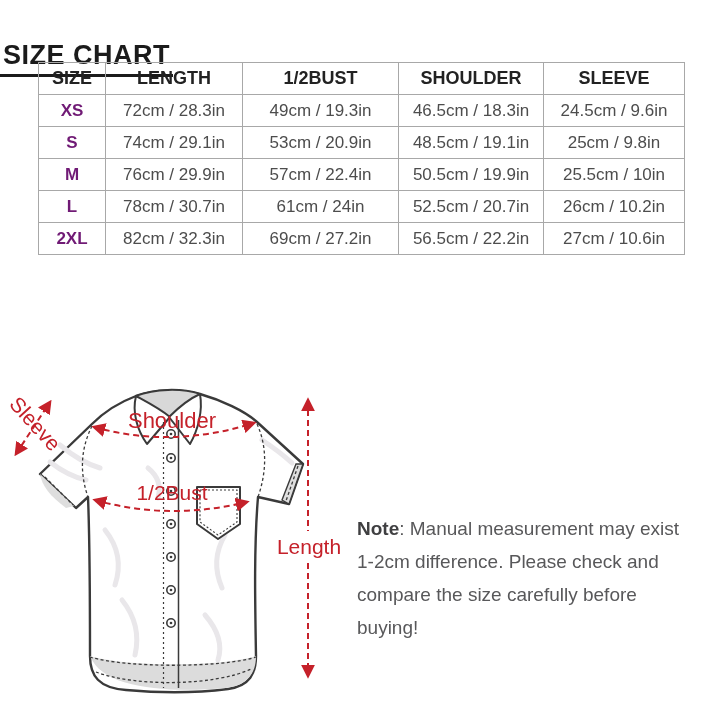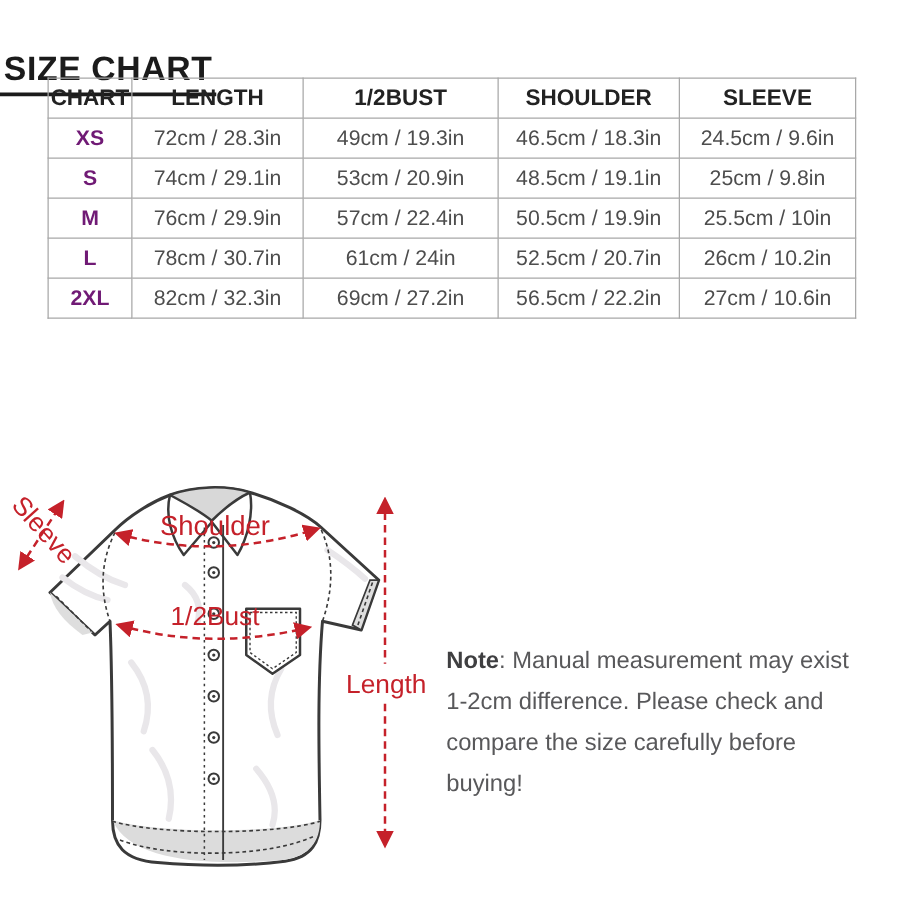--- a/index.html
+++ b/index.html
@@ -44,21 +44,21 @@
 <table class="size-table">
   <colgroup>
     <col style="width:67px">
       <col style="width:137px">
       <col style="width:156px">
     <col style="width:145px">
       <col style="width:141px">
   </colgroup>
   <thead>
     <tr>
-      <th>CHART</th>
+      <th>SIZE</th>
       <th>LENGTH</th>
       <th>1/2BUST</th>
       <th>SHOULDER</th>
       <th>SLEEVE</th>
     </tr>
   </thead>
   <tbody>
       <tr>
         <td class="size-col">XS</td>
         <td>72cm / 28.3in</td>

